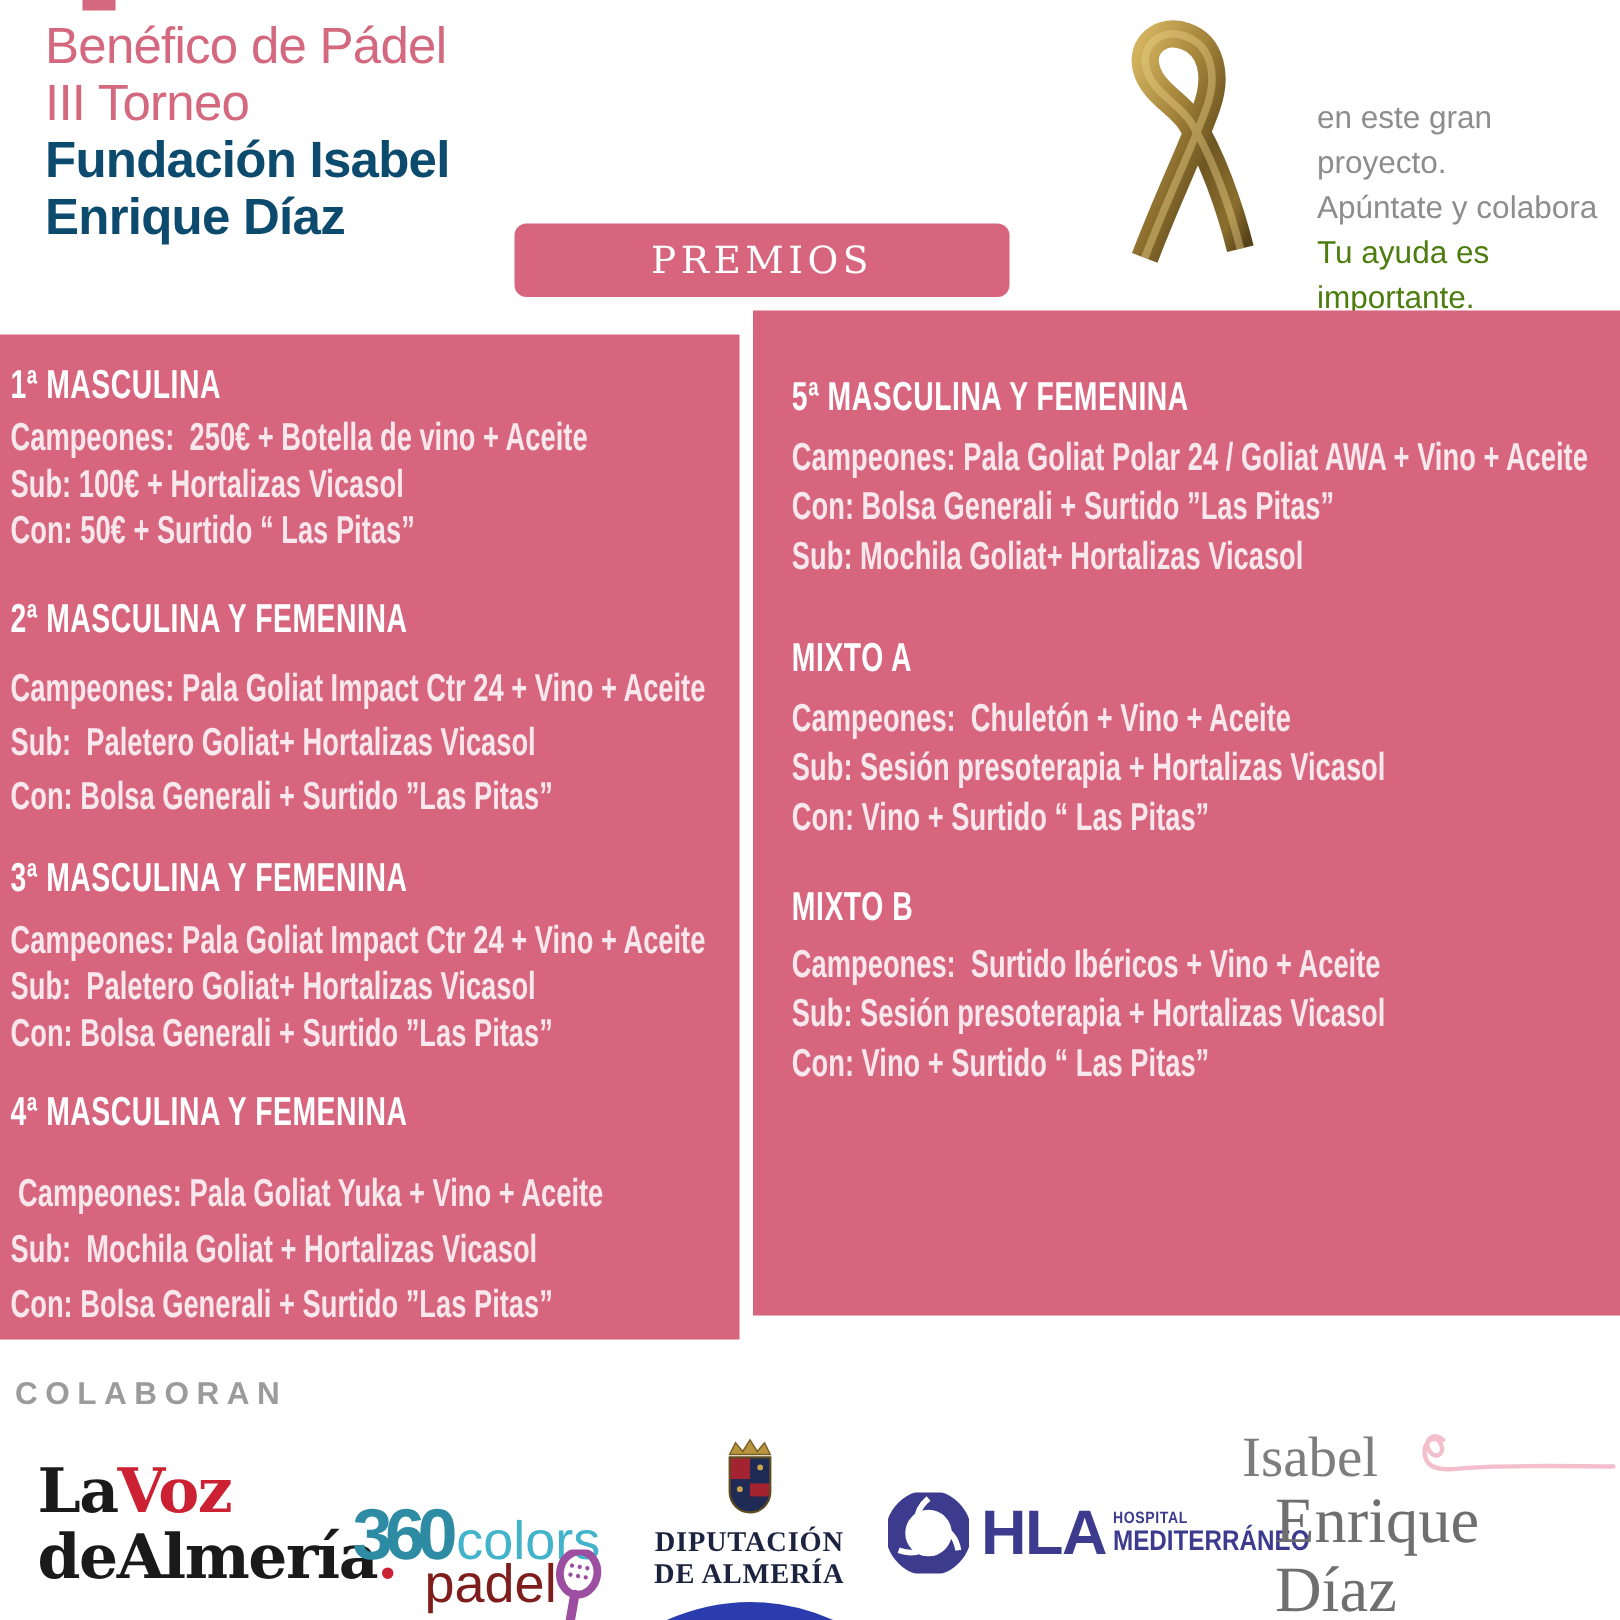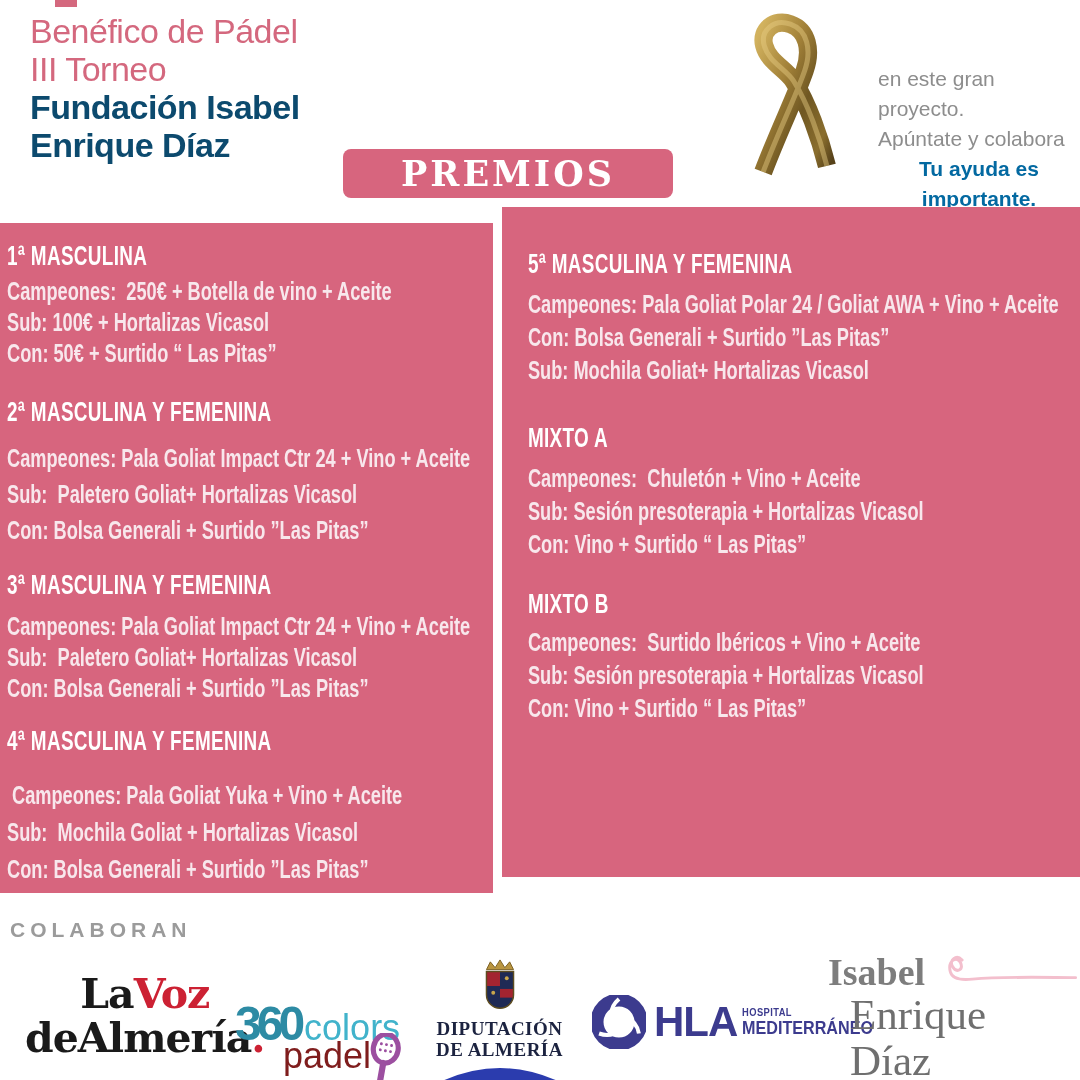--- a/index.html
+++ b/index.html
@@ -8,26 +8,26 @@
   #stage{position:relative;width:1080px;height:1080px;background:#fff;}
 
   
   .top-mark{left:55px;top:0;width:22px;height:7px;background:#d4687e;}
   #title-block{left:30px;top:12px;}
   .title-line{font-size:34px;line-height:38px;letter-spacing:-0.5px;color:#d4687e;font-weight:500;}
   .title-line.bold{font-weight:bold;color:#0c4a6e;}
 
   #gold-ribbon{left:728px;top:6px;}
   #ribbon-caption{left:878px;top:64px;font-size:21px;line-height:30px;color:#8d8d8d;}
-  #ribbon-caption .b{font-weight:bold;color:#0369a1;text-align:center;}
+  #ribbon-caption .b{font-weight:normal;color:#4d7c0f;}
 
   
   #premios{left:343px;top:149px;width:330px;height:49px;background:#d7657e;border-radius:8px;
     display:flex;align-items:center;justify-content:center;}
-  #premios span{font-family:"DejaVu Serif",serif;font-weight:bold;font-size:35px;color:#ffffff;letter-spacing:3px;}
+  #premios span{font-family:"DejaVu Serif",serif;font-weight:normal;font-size:25px;color:#ffffff;letter-spacing:3px;}
 
   
   .panel{top:207px;height:670px;background:#d7657e;}
   #panel-left{left:0;width:493px;margin-top:16px;}
   #panel-right{left:502px;width:676px;}
   .panel-inner{transform:scaleX(0.7);transform-origin:top left;width:143%;}
   #panel-left .panel-inner{padding:18px 0 0 10px;}
   #panel-right .panel-inner{padding:42px 0 0 37px;}
   .phead{font-size:27px;font-weight:bold;color:#ffffff;letter-spacing:0.5px;white-space:pre;}
   .pline{font-size:26px;font-weight:bold;color:#f8e7ec;white-space:pre;}
@@ -38,21 +38,21 @@
   #panel-left .s3 .phead{margin-bottom:20px;} #panel-left .s3 .pline{line-height:37px;}
   
   #panel-right .s0 .phead{margin-bottom:8px;} #panel-right .s0 .pline{line-height:33px;} #panel-right .s0{margin-bottom:36px;}
   #panel-right .s1 .phead{margin-bottom:8px;} #panel-right .s1 .pline{line-height:33px;} #panel-right .s1{margin-bottom:28px;}
   #panel-right .s2 .phead{margin-bottom:6px;} #panel-right .s2 .pline{line-height:33px;}
 
   
   #colaboran{left:10px;top:918px;font-size:21px;font-weight:bold;letter-spacing:5px;color:#9b9b9b;}
 
   #lavoz{left:25px;top:972px;font-family:"DejaVu Serif",serif;font-weight:bold;
-    font-size:41px;line-height:44px;letter-spacing:-1px;color:#1a1a1a;text-align:center;}
+    font-size:41px;line-height:44px;letter-spacing:-1px;color:#1a1a1a;}
   #lavoz .red{color:#cc2133;}
 
   #c360{left:235px;top:996px;}
   #c360 .r1 .n{font-size:48px;font-weight:bold;color:#2d8ba4;letter-spacing:-5px;}
   #c360 .r1 .c{font-size:36px;color:#41b3cb;margin-left:4px;}
   #c360 .r2{margin-top:-16px;margin-left:48px;display:flex;align-items:flex-start;}
   #c360 .r2 .p{font-size:36px;color:#7f1d1d;}
   #c360 .r2 svg{margin-left:-4px;margin-top:-2px;}
 
   #diputacion{left:432px;top:958px;width:135px;text-align:center;}
@@ -61,21 +61,21 @@
     font-size:19px;line-height:21px;color:#1c2340;letter-spacing:0.5px;}
   #diputacion .arc{display:block;margin:4px auto 0;}
 
   #hla{left:592px;top:995px;display:flex;align-items:center;}
   #hla .abbr{font-size:42px;font-weight:bold;color:#3c3b8e;letter-spacing:-1px;margin-left:8px;}
   #hla .stack{margin-left:5px;color:#3c3b8e;transform:scaleX(0.85);transform-origin:left center;}
   #hla .stack .t{font-size:11px;font-weight:bold;letter-spacing:0.5px;line-height:12px;}
   #hla .stack .m{font-size:19px;font-weight:bold;letter-spacing:0;line-height:20px;}
 
   #isabel{left:828px;top:952px;width:245px;position:absolute;color:#7d7d7d;font-family:"Liberation Serif",serif;}
-  #isabel .i1{font-size:38px;line-height:40px;font-weight:bold;}
+  #isabel .i1{font-size:38px;line-height:40px;}
   #isabel .i2{font-size:43px;line-height:46px;margin-left:22px;color:#6f6f6f;}
   #isabel .squiggle{position:absolute;left:112px;top:-4px;}
 </style>
 </head>
 <body>
 
 <div id="stage">
 
   <div class="abs top-mark"></div>
 

